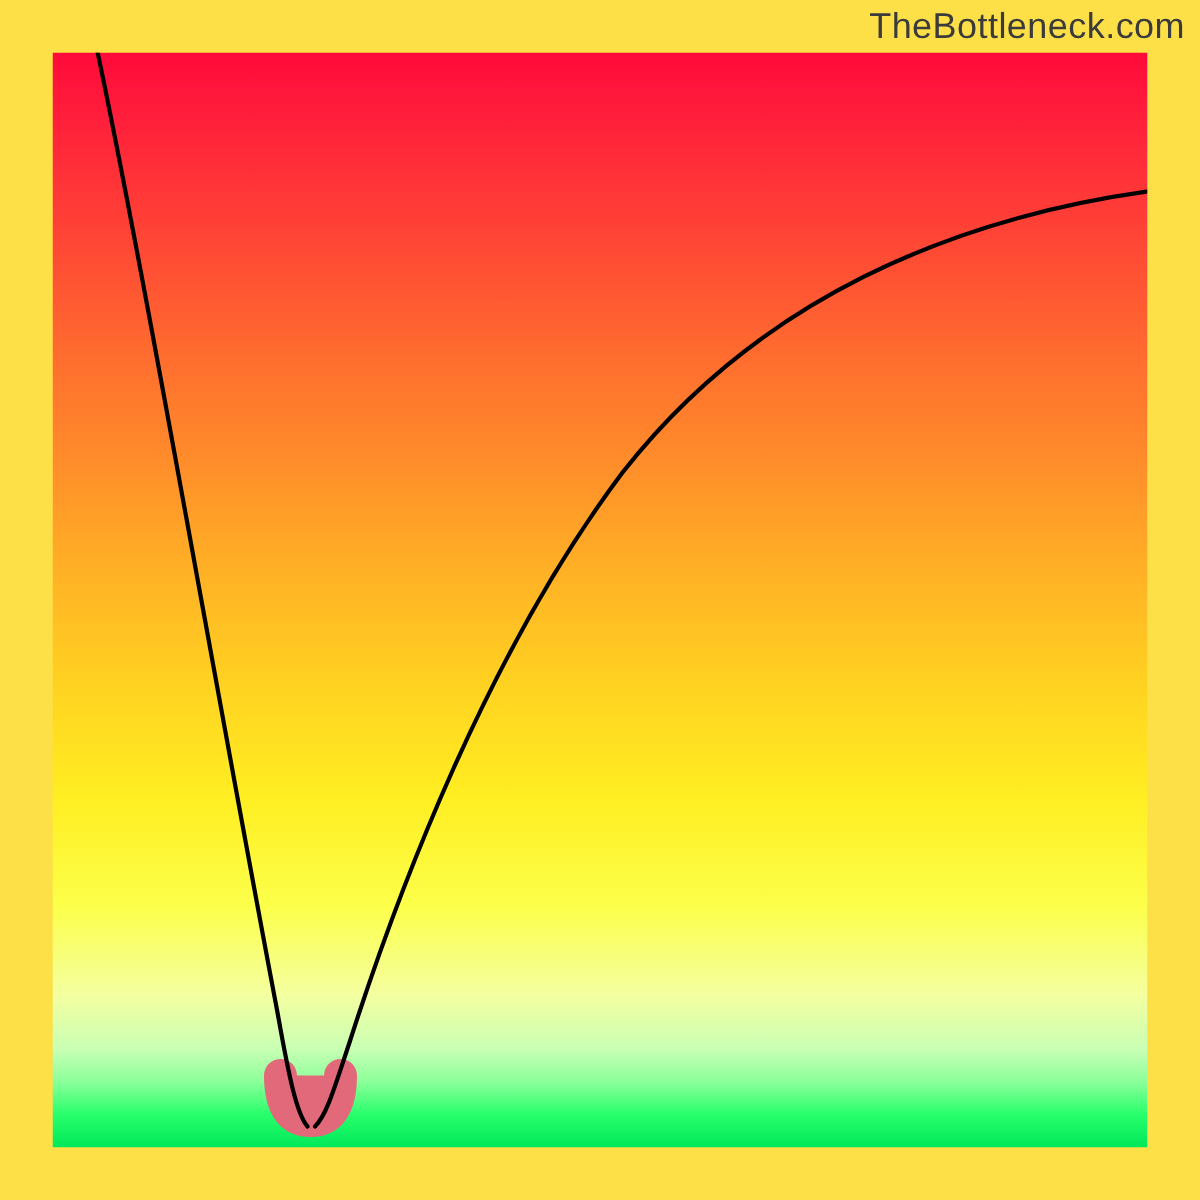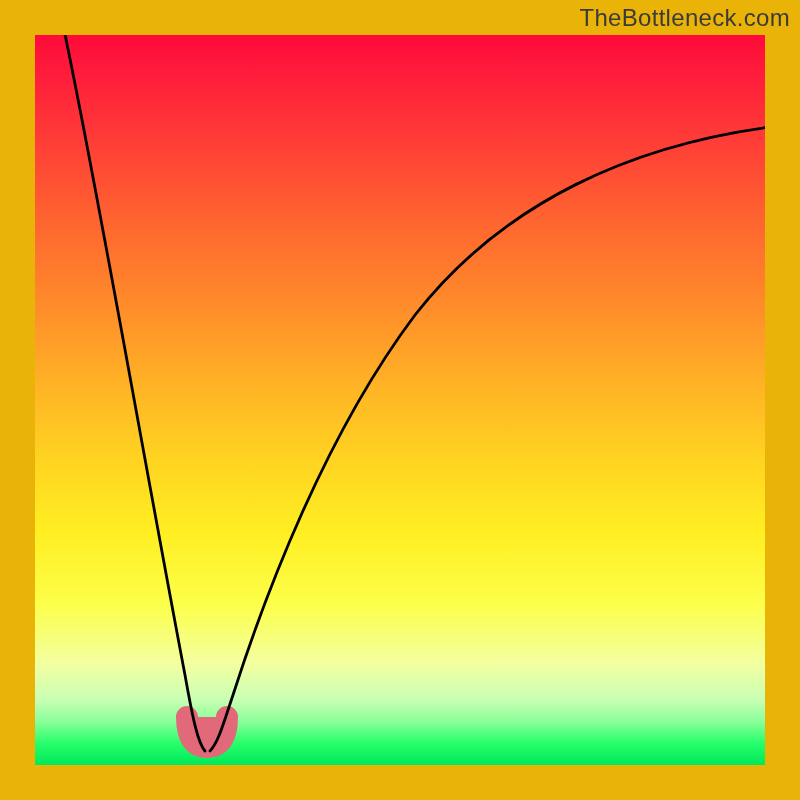--- a/index.html
+++ b/index.html
@@ -10,21 +10,21 @@
     background: #000;
     overflow: hidden;
     font-family: Arial, Helvetica, sans-serif;
   }
   .frame {
     position: absolute;
     top: 0;
     left: 0;
     width: 800px;
     height: 800px;
-    background: #eab308;
+    background: #fde047;
   }
   .plot {
     position: absolute;
     top: 35px;
     left: 35px;
     width: 730px;
     height: 730px;
     overflow: hidden;
   }
   .gradient {

